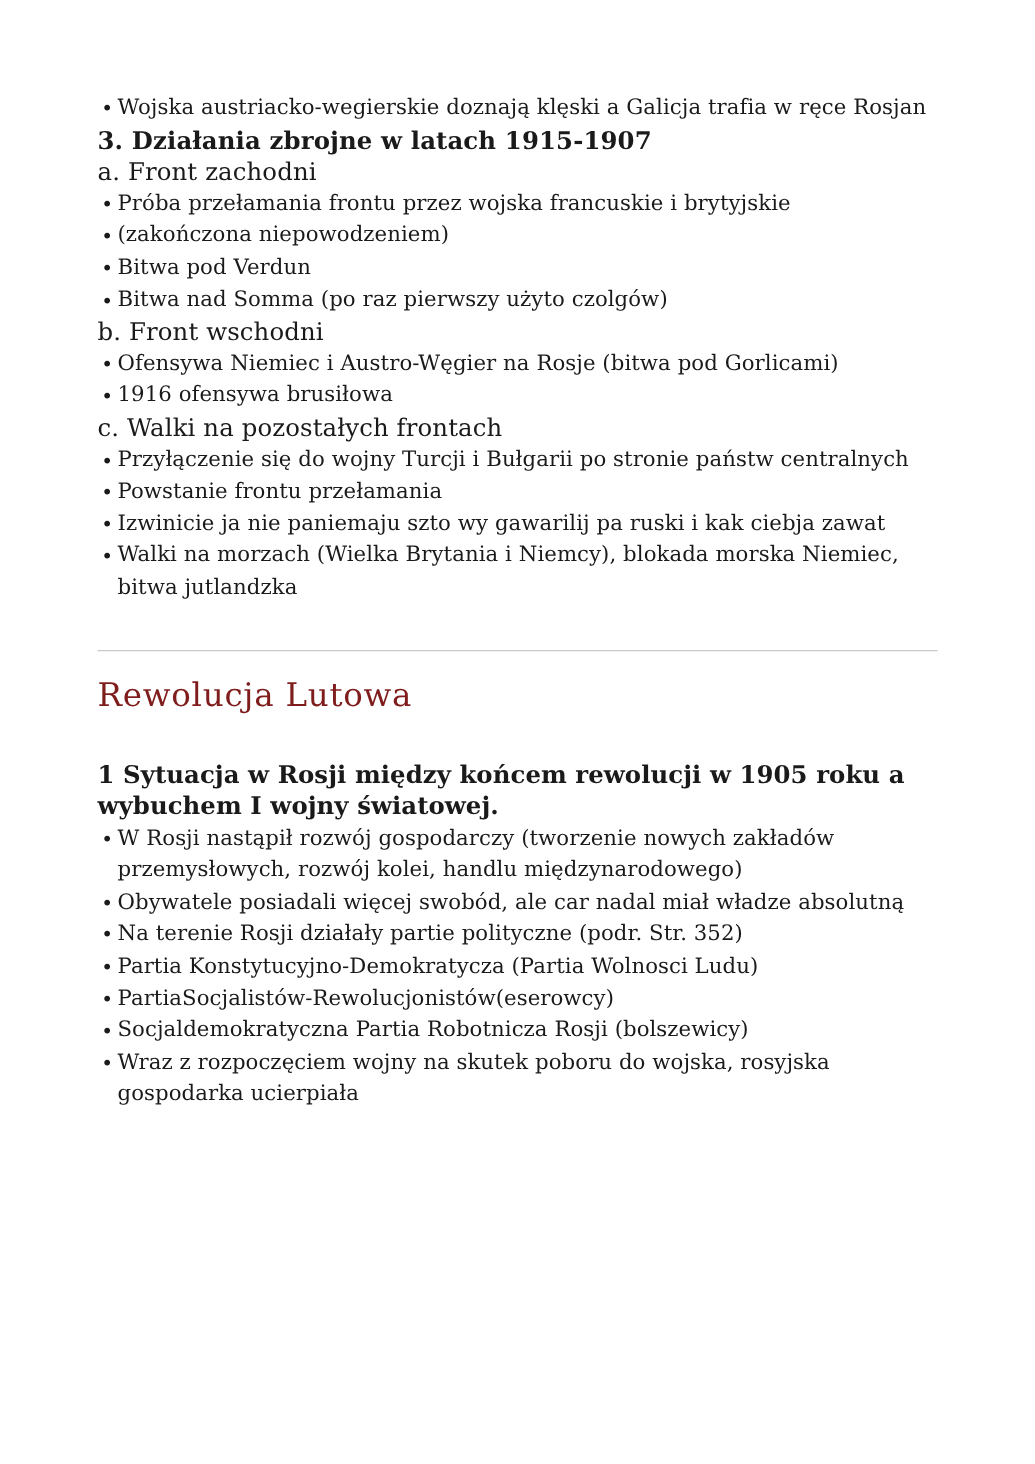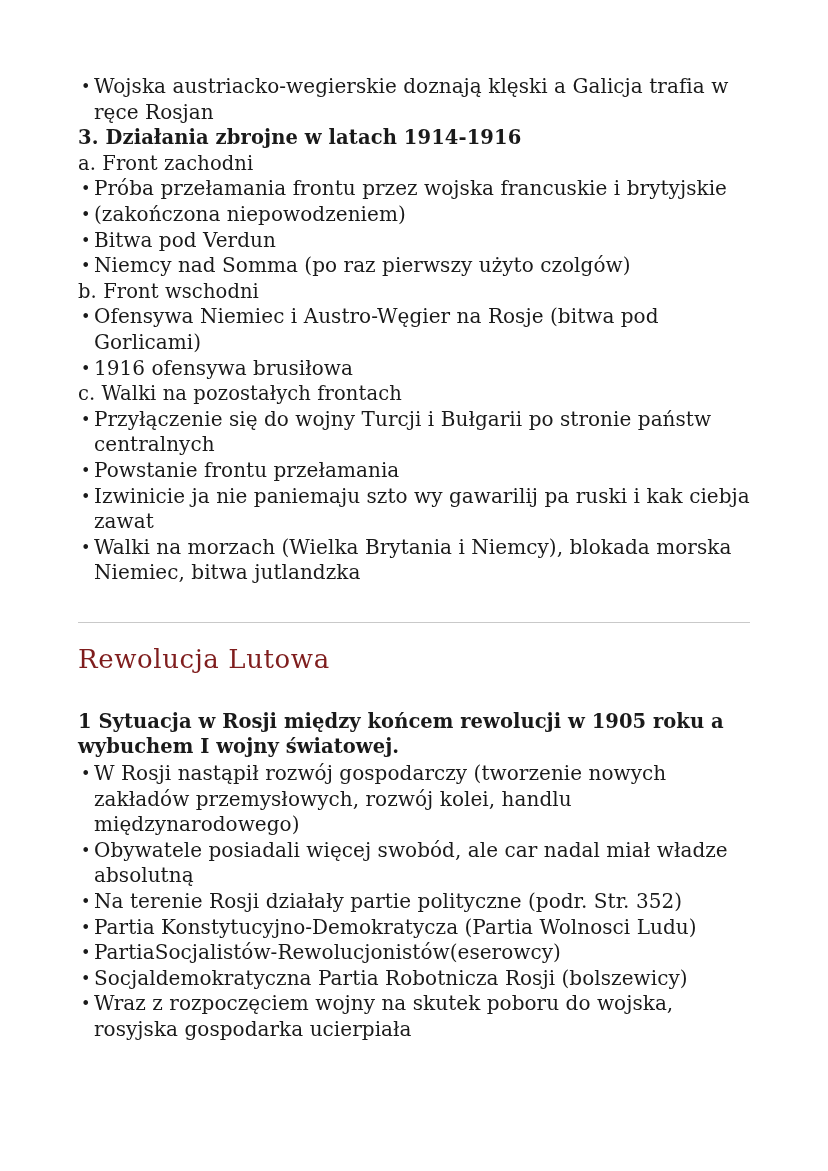--- a/index.html
+++ b/index.html
@@ -50,21 +50,21 @@
   }
 
   
   ul.bullets {
     list-style: none;
     margin: 0;
     padding: 0;
   }
   ul.bullets > li {
     position: relative;
-    font-size: 20px;
+    font-size: 17px;
     line-height: 25.6px;
     padding-left: 16px;
     margin: 0;
     letter-spacing: 0.05px;
     text-indent: 0;
   }
   ul.bullets > li::before {
     content: "\2022";
     position: absolute;
     left: 3px;
@@ -117,28 +117,28 @@
 
 <div class="page">
   <div class="content">
 
     <ul class="bullets">
       <li>
         <span class="txt">Wojska austriacko-wegierskie doznają klęski a Galicja trafia w ręce Rosjan</span>
       </li>
     </ul>
 
-    <div class="heading-num">3. Działania zbrojne w latach 1914-1916</div>
+    <div class="heading-num">3. Działania zbrojne w latach 1915-1907</div>
 
     <div class="heading-letter">a. Front zachodni</div>
     <ul class="bullets">
       <li><span class="txt">Próba przełamania frontu przez wojska francuskie i brytyjskie</span></li>
       <li><span class="txt"> (zakończona niepowodzeniem)</span></li>
       <li><span class="txt">Bitwa pod Verdun</span></li>
-      <li><span class="txt">Niemcy nad Somma (po raz pierwszy użyto czolgów)</span></li>
+      <li><span class="txt">Bitwa nad Somma (po raz pierwszy użyto czolgów)</span></li>
     </ul>
 
     <div class="heading-letter">b. Front wschodni</div>
     <ul class="bullets">
       <li><span class="txt">Ofensywa Niemiec i Austro-Węgier na Rosje (bitwa pod Gorlicami)</span></li>
       <li><span class="txt">1916 ofensywa brusiłowa</span></li>
     </ul>
 
     <div class="heading-letter">c. Walki na pozostałych frontach</div>
     <ul class="bullets">

